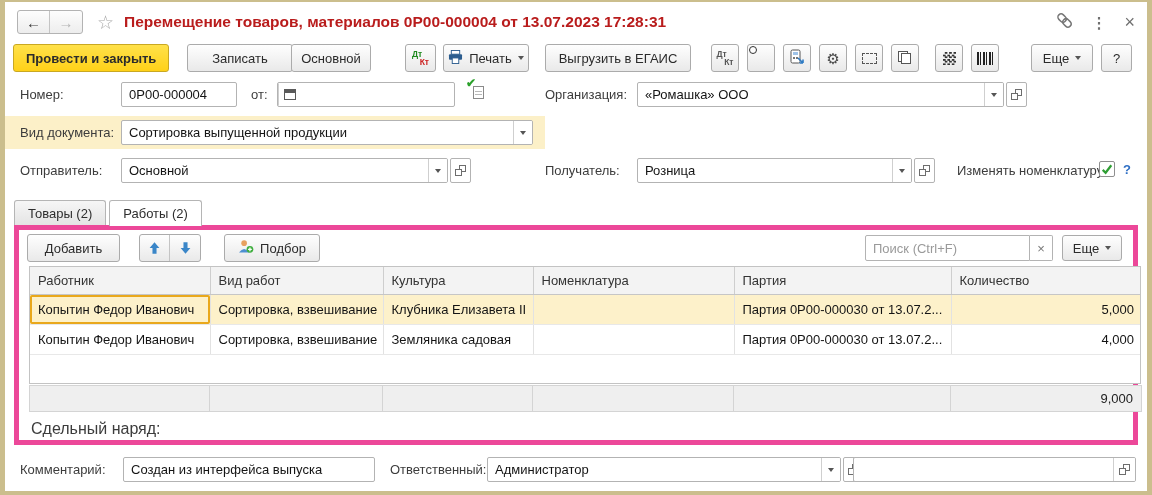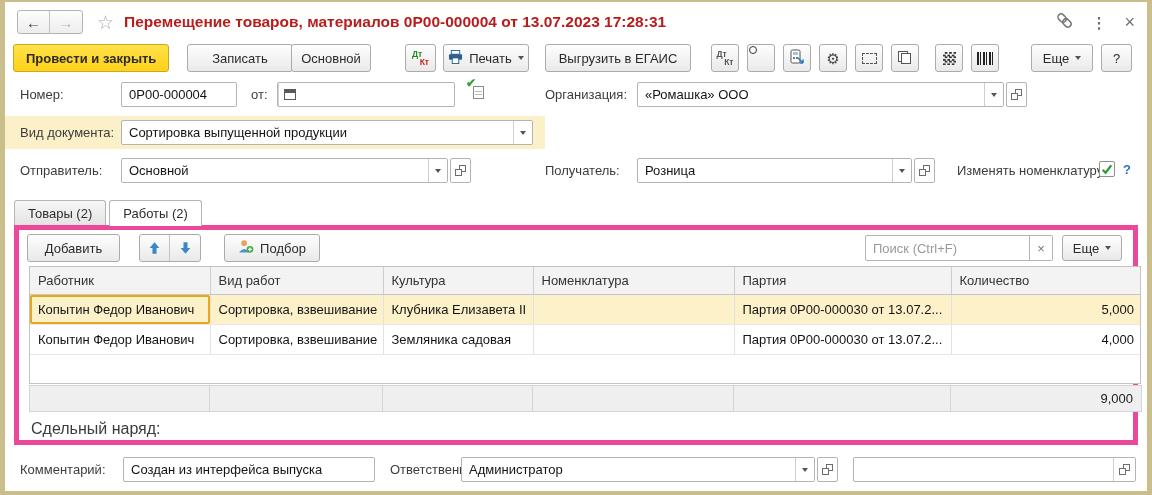--- a/index.html
+++ b/index.html
@@ -395,21 +395,21 @@
   </div>
 
   <div class="bottomrow">
     <span class="lbl" style="left:15px;">Комментарий:</span>
     <div class="fld" style="left:118px; width:252px;">
       <div class="box">
             <input value="Создан из интерфейса выпуска" style="">
           </div>
     </div>
     <span class="lbl" style="left:385px;">Ответственный:</span>
-    <div class="fld" style="left:456px; width:377px;">
+    <div class="fld" style="left:482px; width:377px;">
       <div class="box">
         <input value="Администратор" style="">
         <span class="dd">
               <span class="caret"></span>
             </span>
       </div>
       <span class="openbtn">
             <span class="open-ico">
               <i></i>
               <i></i>

